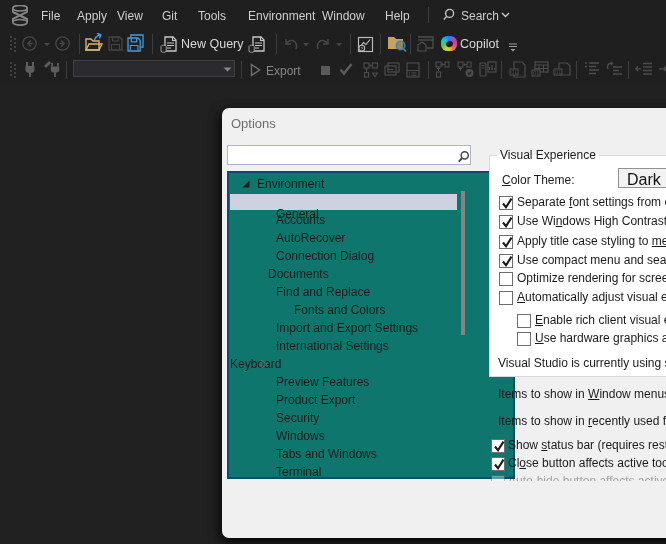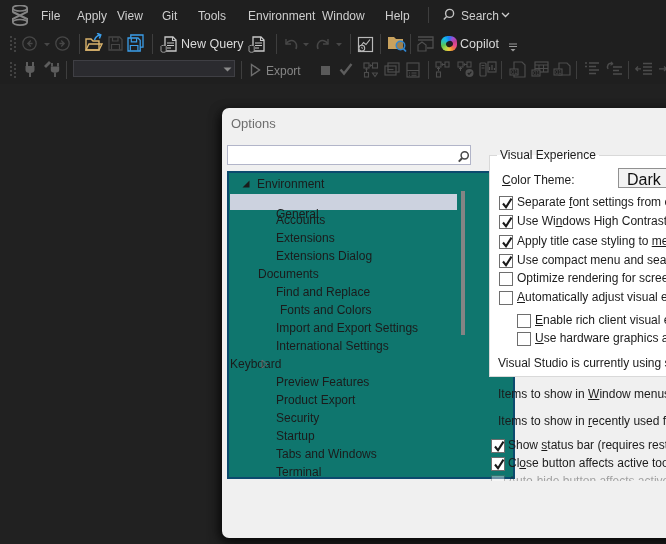--- a/index.html
+++ b/index.html
@@ -306,34 +306,34 @@
         <line x1="5" y1="8.3" x2="1.8" y2="11.6" stroke="#484848" stroke-width="2"></line>
       </svg>
     </div>
     <div class="abs" id="tree">
       <div class="abs" id="treesel"></div>
       <div class="trow" style="top:2px;padding-left:27px"><svg style="position:absolute;left:12px;top:5px" width="8" height="8" viewBox="0 0 8 8">
             <path d="M0.5 7.5 L7.5 7.5 L7.5 0.5 Z" fill="#1b1b1b"></path>
           </svg>Environment</div>
       <div class="trow" style="top:32px;padding-left:46px">General</div>
       <div class="trow" style="top:38px;padding-left:46px">Accounts</div>
-      <div class="trow" style="top:56px;padding-left:46px">Extensions</div>
-      <div class="trow" style="top:74px;padding-left:46px">Extensions Dialog</div>
-      <div class="trow" style="top:92px;padding-left:28px">Documents</div>
+      <div class="trow" style="top:56px;padding-left:46px">AutoRecover</div>
+      <div class="trow" style="top:74px;padding-left:46px">Connection Dialog</div>
+      <div class="trow" style="top:92px;padding-left:38px">Documents</div>
       <div class="trow" style="top:110px;padding-left:46px">Find and Replace</div>
-      <div class="trow" style="top:128px;padding-left:50px">Fonts and Colors</div>
+      <div class="trow" style="top:128px;padding-left:64px">Fonts and Colors</div>
       <div class="trow" style="top:146px;padding-left:46px">Import and Export Settings</div>
       <div class="trow" style="top:164px;padding-left:46px">International Settings</div>
       <div class="trow" style="top:182px;"><svg style="position:absolute;left:31px;top:4px" width="7" height="10" viewBox="0 0 7 10">
             <path d="M1 1 L6 5 L1 9 Z" stroke="#6a6a6a" stroke-width="1" fill="none"></path>
           </svg>Keyboard</div>
       <div class="trow" style="top:200px;padding-left:46px">Preview Features</div>
       <div class="trow" style="top:218px;padding-left:46px">Product Export</div>
       <div class="trow" style="top:236px;padding-left:46px">Security</div>
-      <div class="trow" style="top:254px;padding-left:46px">Startup</div>
+      <div class="trow" style="top:254px;padding-left:46px">Windows</div>
       <div class="trow" style="top:272px;padding-left:46px">Tabs and Windows</div>
       <div class="trow" style="top:290px;padding-left:46px">Terminal</div>
       <div class="abs" id="treescroll"></div>
     </div>
 
     <div class="abs" id="grpbox"></div>
     <span class="abs" id="grplegend">Visual Experience</span>
     <span class="rp" style="left:280px;top:65px"><u>C</u>olor Theme:</span>
     <div class="abs" id="combotheme">
         <span>Dark</span>

